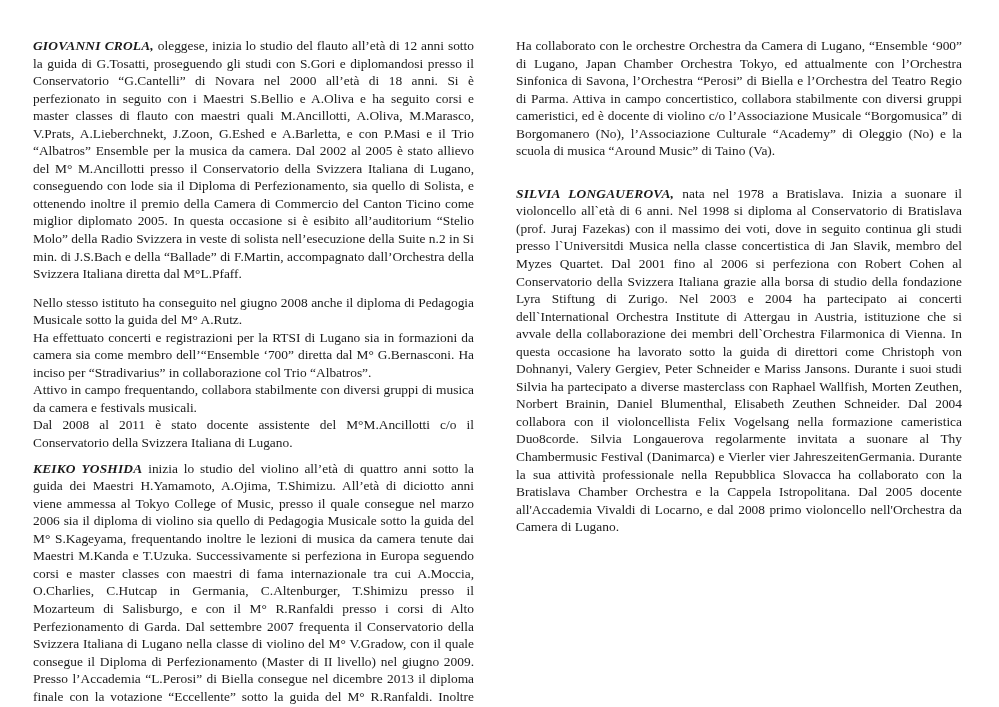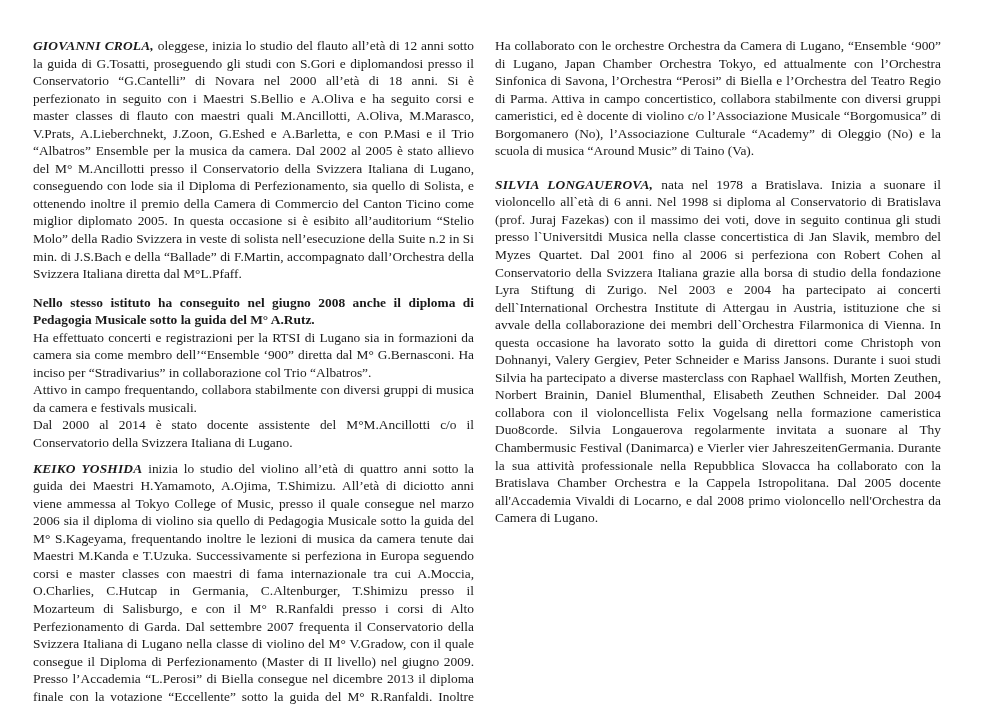--- a/index.html
+++ b/index.html
@@ -5,40 +5,40 @@
     html, body { margin: 0; padding: 0; background: #ffffff; }
     body { width: 999px; height: 707px; position: relative; overflow: hidden; }
     .page {
       position: absolute; left: 0; top: 0; width: 999px; height: 707px;
       background: #ffffff; color: #1a1a1a;
       font-family: "Liberation Serif", "DejaVu Serif", serif;
       font-size: 13.4px; line-height: 17.55px; padding-left: 32px;
     }
     .col { position: absolute; top: 37px; }
     .col-left { left: 33px; width: 441px; }
-    .col-right { left: 495px; width: 446px; }
+    .col-right { left: 516px; width: 446px; }
     p { margin: 0; text-align: justify; }
     .gap-sm { margin-top: 8px; }
-    .gap-md { margin-top: 11px; font-weight: bold; }
-    .gap-lg { margin-top: 16px; }
+    .gap-md { margin-top: 11px; }
+    .gap-lg { margin-top: 25px; }
     .name { font-weight: bold; font-style: italic; letter-spacing: 0.2px; }
   </style>
 </head>
 <body>
 
 <div class="page">
 
   <div class="col col-left">
     <p>
       <span class="name">GIOVANNI CROLA,</span><span> oleggese, inizia lo studio del flauto all’età di 12 anni sotto la guida di G.Tosatti, proseguendo gli studi con S.Gori e diplomandosi presso il Conservatorio “G.Cantelli” di Novara nel 2000 all’età di 18 anni. Si è perfezionato in seguito con i Maestri S.Bellio e A.Oliva e ha seguito corsi e master classes di flauto con maestri quali M.Ancillotti, A.Oliva, M.Marasco, V.Prats, A.Lieberchnekt, J.Zoon, G.Eshed e A.Barletta, e con P.Masi e il Trio “Albatros” Ensemble per la musica da camera. Dal 2002 al 2005 è stato allievo del M° M.Ancillotti presso il Conservatorio della Svizzera Italiana di Lugano, conseguendo con lode sia il Diploma di Perfezionamento, sia quello di Solista, e ottenendo inoltre il premio della Camera di Commercio del Canton Ticino come miglior diplomato 2005. In questa occasione si è esibito all’auditorium “Stelio Molo” della Radio Svizzera in veste di solista nell’esecuzione della Suite n.2 in Si min. di J.S.Bach e della “Ballade” di F.Martin, accompagnato dall’Orchestra della Svizzera Italiana diretta dal M°L.Pfaff.</span>
     </p>
     <p class="gap-md">Nello stesso istituto ha conseguito nel giugno 2008 anche il diploma di Pedagogia Musicale sotto la guida del M° A.Rutz.</p>
-    <p>Ha effettuato concerti e registrazioni per la RTSI di Lugano sia in formazioni da camera sia come membro dell’“Ensemble ‘900” diretta dal M° G.Bernasconi. Ha inciso per “Stradivarius” in collaborazione col Trio “Albatros”.</p>
+    <p>Ha effettuato concerti e registrazioni per la RTSI di Lugano sia in formazioni da camera sia come membro dell’“Ensemble ‘700” diretta dal M° G.Bernasconi. Ha inciso per “Stradivarius” in collaborazione col Trio “Albatros”.</p>
     <p>Attivo in campo frequentando, collabora stabilmente con diversi gruppi di musica da camera e festivals musicali.</p>
-    <p>Dal 2000 al 2014 è stato docente assistente del M°M.Ancillotti c/o il Conservatorio della Svizzera Italiana di Lugano.</p>
+    <p>Dal 2008 al 2011 è stato docente assistente del M°M.Ancillotti c/o il Conservatorio della Svizzera Italiana di Lugano.</p>
 
     <p class="gap-sm">
       <span class="name">KEIKO YOSHIDA</span><span> inizia lo studio del violino all’età di quattro anni sotto la guida dei Maestri H.Yamamoto, A.Ojima, T.Shimizu. All’età di diciotto anni viene ammessa al Tokyo College of Music, presso il quale consegue nel marzo 2006 sia il diploma di violino sia quello di Pedagogia Musicale sotto la guida del M° S.Kageyama, frequentando inoltre le lezioni di musica da camera tenute dai Maestri M.Kanda e T.Uzuka. Successivamente si perfeziona in Europa seguendo corsi e master classes con maestri di fama internazionale tra cui A.Moccia, O.Charlies, C.Hutcap in Germania, C.Altenburger, T.Shimizu presso il Mozarteum di Salisburgo, e con il M° R.Ranfaldi presso i corsi di Alto Perfezionamento di Garda. Dal settembre 2007 frequenta il Conservatorio della Svizzera Italiana di Lugano nella classe di violino del M° V.Gradow, con il quale consegue il Diploma di Perfezionamento (Master di II livello) nel giugno 2009. Presso l’Accademia “L.Perosi” di Biella consegue nel dicembre 2013 il diploma finale con la votazione “Eccellente” sotto la guida del M° R.Ranfaldi. Inoltre partecipa e risulta vincitrice di diversi concorsi nazionali ed internazionali in Giappone (Yohohama, Tokyio, ecc.).</span>
     </p>
   </div>
 
   <div class="col col-right">
     <p>Ha collaborato con le orchestre Orchestra da Camera di Lugano, “Ensemble ‘900” di Lugano, Japan Chamber Orchestra Tokyo, ed attualmente con l’Orchestra Sinfonica di Savona, l’Orchestra “Perosi” di Biella e l’Orchestra del Teatro Regio di Parma. Attiva in campo concertistico, collabora stabilmente con diversi gruppi cameristici, ed è docente di violino c/o l’Associazione Musicale “Borgomusica” di Borgomanero (No), l’Associazione Culturale “Academy” di Oleggio (No) e la scuola di musica “Around Music” di Taino (Va).</p>
 
     <p class="gap-lg">

